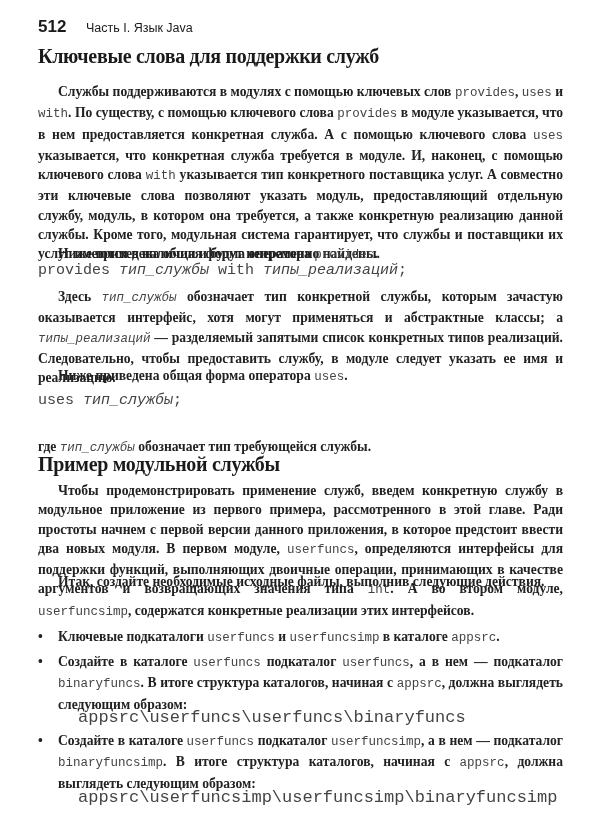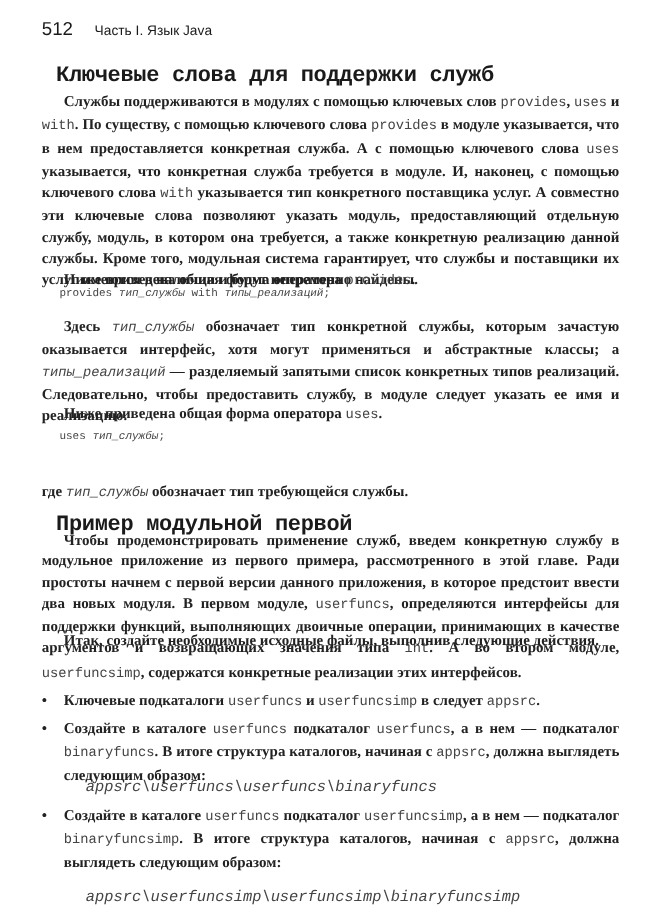--- a/index.html
+++ b/index.html
@@ -7,54 +7,54 @@
     width: 600px; height: 827px; overflow: hidden; position: relative;
     color: #1a1a1a;
     font-family: "Liberation Serif", "DejaVu Serif", serif;
   }
   .page { position: absolute; left: 38px; top: 0; width: 525px; }
   .running-head {
     position: absolute; top: 17px; left: 0;
     font-family: "Liberation Sans", "DejaVu Sans", sans-serif;
     display: flex; align-items: baseline;
   }
-  .page-num { font-weight: normal; font-size: 17px; width: 48px; }
+  .page-num { font-weight: bold; font-size: 17px; width: 48px; }
   .part-title { font-size: 12.5px; }
   h2 {
-    position: absolute; left: 0; margin: 13px;
-    font-family: Liberation Mono, monospace;
+    position: absolute; left: 0; margin: 0;
+    font-family: Liberation Serif, serif;
     font-weight: bold; font-size: 20px; letter-spacing: -0.3px;
   }
   .p {
     position: absolute; left: 0; width: 525px; margin: 0;
     font-size: 13.6px; line-height: 19.3px; text-align: justify;
     font-weight: bold; color: #222;
   }
   .indent { text-indent: 20px; }
   .code {
     font-family: "Liberation Mono", "DejaVu Sans Mono", monospace;
     font-weight: normal; color: #444; font-size: 12.5px;
   }
   .codeline {
-    position: absolute; left: 16px;
+    position: absolute; left: 0;
     font-family: "Liberation Mono", "DejaVu Sans Mono", monospace;
-    font-size: 10px; color: #444;
+    font-size: 15px; color: #444;
   }
   .codeline i { font-style: italic; }
   .bullet {
     position: absolute; left: 20px; width: 505px;
     font-size: 13.6px; line-height: 19.3px; font-weight: bold; color: #222;
     text-align: justify;
   }
   .bullet .dot { position: absolute; left: -20px; top: 0; }
   .bullet .txt { display: block; padding-left: 0; }
   .bcode {
     position: absolute; left: 40px;
     font-family: "Liberation Mono", "DejaVu Sans Mono", monospace;
-    font-size: 14px; color: #444; font-style: italic;
+    font-size: 17px; color: #444;
   }
 </style>
 </head>
 <body>
 
 <div class="page">
 
   <div class="running-head">
     <span class="page-num">512</span>
     <span class="part-title">Часть I. Язык Java</span>
@@ -69,36 +69,36 @@
   <div class="codeline" style="top:262px"><span>provides </span><i>тип_службы</i><span> with </span><i>типы_реализаций</i><span>;</span></div>
 
   <p class="p indent" style="top:287px"><span>Здесь </span><span class="code" style="font-style:italic">тип_службы</span><span> обозначает тип конкретной службы, которым зачастую оказывается интерфейс, хотя могут применяться и абстрактные классы; а </span><span class="code" style="font-style:italic">типы_реализаций</span><span> — разделяемый запятыми список конкретных типов реализаций. Следовательно, чтобы предоставить службу, в модуле следует указать ее имя и реализацию.</span></p>
 
   <p class="p indent" style="top:366px"><span>Ниже приведена общая форма оператора </span><span class="code">uses</span><span>.</span></p>
 
   <div class="codeline" style="top:392px"><span>uses </span><i>тип_службы</i><span>;</span></div>
 
   <p class="p" style="top:437px"><span>где </span><span class="code" style="font-style:italic">тип_службы</span><span> обозначает тип требующейся службы.</span></p>
 
-  <h2 style="top:453px">Пример модульной первой</h2>
+  <h2 style="top:453px">Пример модульной службы</h2>
 
   <p class="p indent" style="top:481px"><span>Чтобы продемонстрировать применение служб, введем конкретную службу в модульное приложение из первого примера, рассмотренного в этой главе. Ради простоты начнем с первой версии данного приложения, в которое предстоит ввести два новых модуля. В первом модуле, </span><span class="code">userfuncs</span><span>, определяются интерфейсы для поддержки функций, выполняющих двоичные операции, принимающих в качестве аргументов и возвращающих значения типа </span><span class="code">int</span><span>. А во втором модуле, </span><span class="code">userfuncsimp</span><span>, содержатся конкретные реализации этих интерфейсов.</span></p>
 
   <p class="p indent" style="top:572px">Итак, создайте необходимые исходные файлы, выполнив следующие действия.</p>
 
   <div class="bullet" style="top:627px">
       <span class="dot">•</span>
-      <span class="txt"><span>Ключевые подкаталоги </span><span class="code">userfuncs</span><span> и </span><span class="code">userfuncsimp</span><span> в следует </span><span class="code">appsrc</span><span>.</span></span>
+      <span class="txt"><span>Ключевые подкаталоги </span><span class="code">userfuncs</span><span> и </span><span class="code">userfuncsimp</span><span> в каталоге </span><span class="code">appsrc</span><span>.</span></span>
     </div>
 
   <div class="bullet" style="top:652px">
       <span class="dot">•</span>
       <span class="txt"><span>Создайте в каталоге </span><span class="code">userfuncs</span><span> подкаталог </span><span class="code">userfuncs</span><span>, а в нем — подкаталог </span><span class="code">binaryfuncs</span><span>. В итоге структура каталогов, начиная с </span><span class="code">appsrc</span><span>, должна выглядеть следующим образом:</span></span>
     </div>
   <div class="bcode" style="top:708px">appsrc\userfuncs\userfuncs\binaryfuncs</div>
 
   <div class="bullet" style="top:731px">
       <span class="dot">•</span>
       <span class="txt"><span>Создайте в каталоге </span><span class="code">userfuncs</span><span> подкаталог </span><span class="code">userfuncsimp</span><span>, а в нем — подкаталог </span><span class="code">binaryfuncsimp</span><span>. В итоге структура каталогов, начиная с </span><span class="code">appsrc</span><span>, должна выглядеть следующим образом:</span></span>
     </div>
-  <div class="bcode" style="top:808px">appsrc\userfuncsimp\userfuncsimp\binaryfuncsimp</div>
+  <div class="bcode" style="top:788px">appsrc\userfuncsimp\userfuncsimp\binaryfuncsimp</div>
 
 </div>
 
 </body></html>

